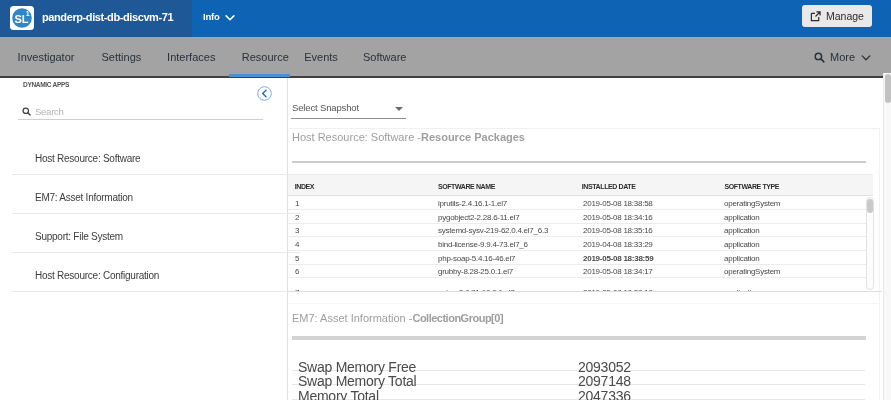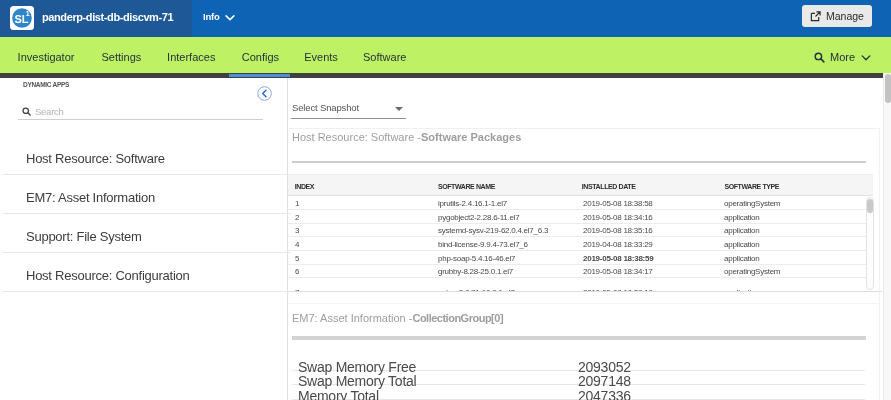--- a/index.html
+++ b/index.html
@@ -11,34 +11,34 @@
   .brand { position:absolute; left:0; top:0; width:192px; height:37px; background:#1e5896; }
   .logo { position:absolute; left:10px; top:6px; }
   .devname { position:absolute; left:42px; top:10.5px; color:#fff; font-size:11px; font-weight:bold; letter-spacing:-0.4px; }
   .info { position:absolute; left:203px; top:11px; color:#fff; font-size:9.5px; font-weight:bold; letter-spacing:-0.2px; }
   .info svg { vertical-align:-1px; margin-left:5px; }
   .manage { position:absolute; left:802px; top:5px; width:70px; height:22px; background:#e9e9e9; border-radius:3px;
     color:#2b2b2b; font-size:10.5px; line-height:22px; text-align:center; }
   .manage svg { vertical-align:-2px; margin-right:5px; }
 
   
-  .tabs { position:absolute; left:0; top:37px; width:891px; height:41px; background:#bef264; border-bottom:5px solid #404040; }
+  .tabs { position:absolute; left:0; top:37px; width:891px; height:41px; background:#a3a3a3; border-bottom:2px solid #404040; }
   .tab { position:absolute; top:0; height:41px; line-height:41px; color:#26323e; font-size:11px; }
   .tab-underline { position:absolute; left:229px; top:74px; width:61px; height:2.5px; background:#4a90d9; }
   .more { position:absolute; left:814px; top:0; height:47px; line-height:41px; color:#26323e; font-size:11px; }
 
   
   .sidebar { position:absolute; left:0; top:78px; width:288px; height:322px; background:#fff; border-right:1px solid #e0e0e0; }
   .dynapps { position:absolute; left:23px; top:81px; font-size:6.5px; font-weight:bold; color:#555; letter-spacing:-0.3px; }
   .collapse { position:absolute; left:257px; top:86px; }
   .searchrow { position:absolute; left:18px; top:103px; width:245px; height:17px; border-bottom:1px solid #cfcfcf; }
   .searchrow svg { position:absolute; left:4px; top:4px; }
   .searchph { position:absolute; left:17px; top:3px; color:#b3b3b3; font-size:9.5px; letter-spacing:-0.25px; }
-  .sitem { position:absolute; left:3px; width:288px; height:39px; border-bottom:1px solid #e8e8e8;
-    color:#3d3d3d; font-size:13px; letter-spacing:-0.25px; line-height:45px; padding-left:23px; }
+  .sitem { position:absolute; left:12px; width:288px; height:39px; border-bottom:1px solid #e8e8e8;
+    color:#3d3d3d; font-size:10px; letter-spacing:-0.25px; line-height:45px; padding-left:23px; }
 
   
   .selectsnap { position:absolute; left:291px; top:99px; width:115px; height:20px; border-bottom:1px solid #8f8f8f; }
   .selectsnap .txt { position:absolute; left:1px; top:3px; color:#555; font-size:9.5px; letter-spacing:-0.15px; }
   .selectsnap .arr { position:absolute; left:104px; top:8px; width:0; height:0;
     border-left:4.5px solid transparent; border-right:4.5px solid transparent; border-top:4.5px solid #6b6b6b; }
 
   .cardtop1 { position:absolute; left:289px; top:128px; width:591px; height:1px; background:#f0f0f0; }
   .cardright { position:absolute; left:879px; top:128px; width:1px; height:272px; background:#f2f2f2; }
 
@@ -88,21 +88,21 @@
   <div class="manage"><svg width="11" height="11" viewBox="0 0 12 12">
         <path d="M1.5 2.5 h4 M1.5 2.5 v8 h8 v-4" fill="none" stroke="#2b2b2b" stroke-width="1.3"></path>
         <path d="M6 6 L10.7 1.3 M7 1 h4 v4" fill="none" stroke="#2b2b2b" stroke-width="1.3"></path>
       </svg>Manage</div>
 </div>
 
 <div class="tabs">
   <div class="tab" style="left:17.6px;">Investigator</div>
   <div class="tab" style="left:101.5px;">Settings</div>
   <div class="tab" style="left:167.1px;">Interfaces</div>
-  <div class="tab" style="left:241.8px;">Configs</div>
+  <div class="tab" style="left:241.8px;">Resource</div>
   <div class="tab" style="left:304.2px;">Events</div>
   <div class="tab" style="left:363px;">Software</div>
   <div class="more"><svg width="11" height="11" viewBox="0 0 13 13" style="vertical-align:-1.5px; margin-right:5px;">
         <circle cx="5.2" cy="5.2" r="3.8" fill="none" stroke="#26323e" stroke-width="1.7"></circle>
         <line x1="8.2" y1="8.2" x2="11.6" y2="11.6" stroke="#26323e" stroke-width="1.9" stroke-linecap="round"></line>
       </svg>More<svg width="10" height="6" viewBox="0 0 11 7" style="vertical-align:0.5px; margin-left:6px;">
         <polyline points="1,1 5.5,5.5 10,1" fill="none" stroke="#26323e" stroke-width="1.5" stroke-linecap="round" stroke-linejoin="round"></polyline>
       </svg></div>
 </div>
 <div class="tab-underline"></div>
@@ -126,21 +126,21 @@
 <div class="sitem" style="top:252.8px;">Host Resource: Configuration</div>
 
 <div class="selectsnap">
   <div class="txt">Select Snapshot</div>
   <div class="arr"></div>
 </div>
 
 <div class="cardtop1"></div>
 <div class="cardright"></div>
 
-<div class="h1">Host Resource: Software -<b>Software Packages</b></div>
+<div class="h1">Host Resource: Software -<b>Resource Packages</b></div>
 <div class="hr1"></div>
 
 <div class="thead">
   <div class="th" style="left:6.7px;">INDEX</div>
   <div class="th" style="left:149.9px;">SOFTWARE NAME</div>
   <div class="th" style="left:293.8px;">INSTALLED DATE</div>
   <div class="th" style="left:436.4px;">SOFTWARE TYPE</div>
 </div>
 
 <div class="trow" style="top:196.3px;">

